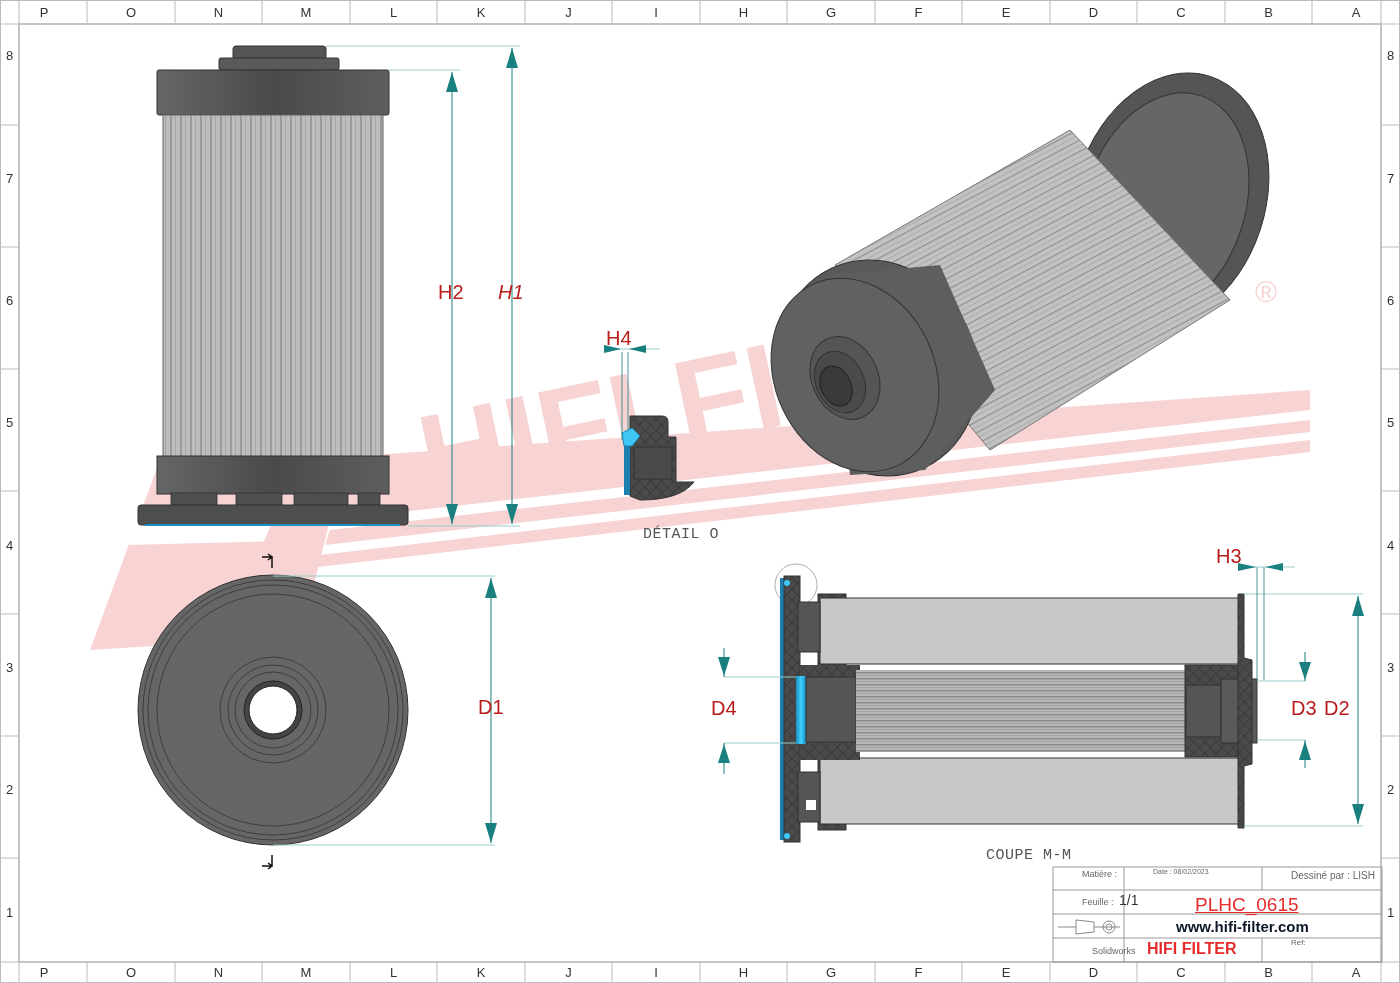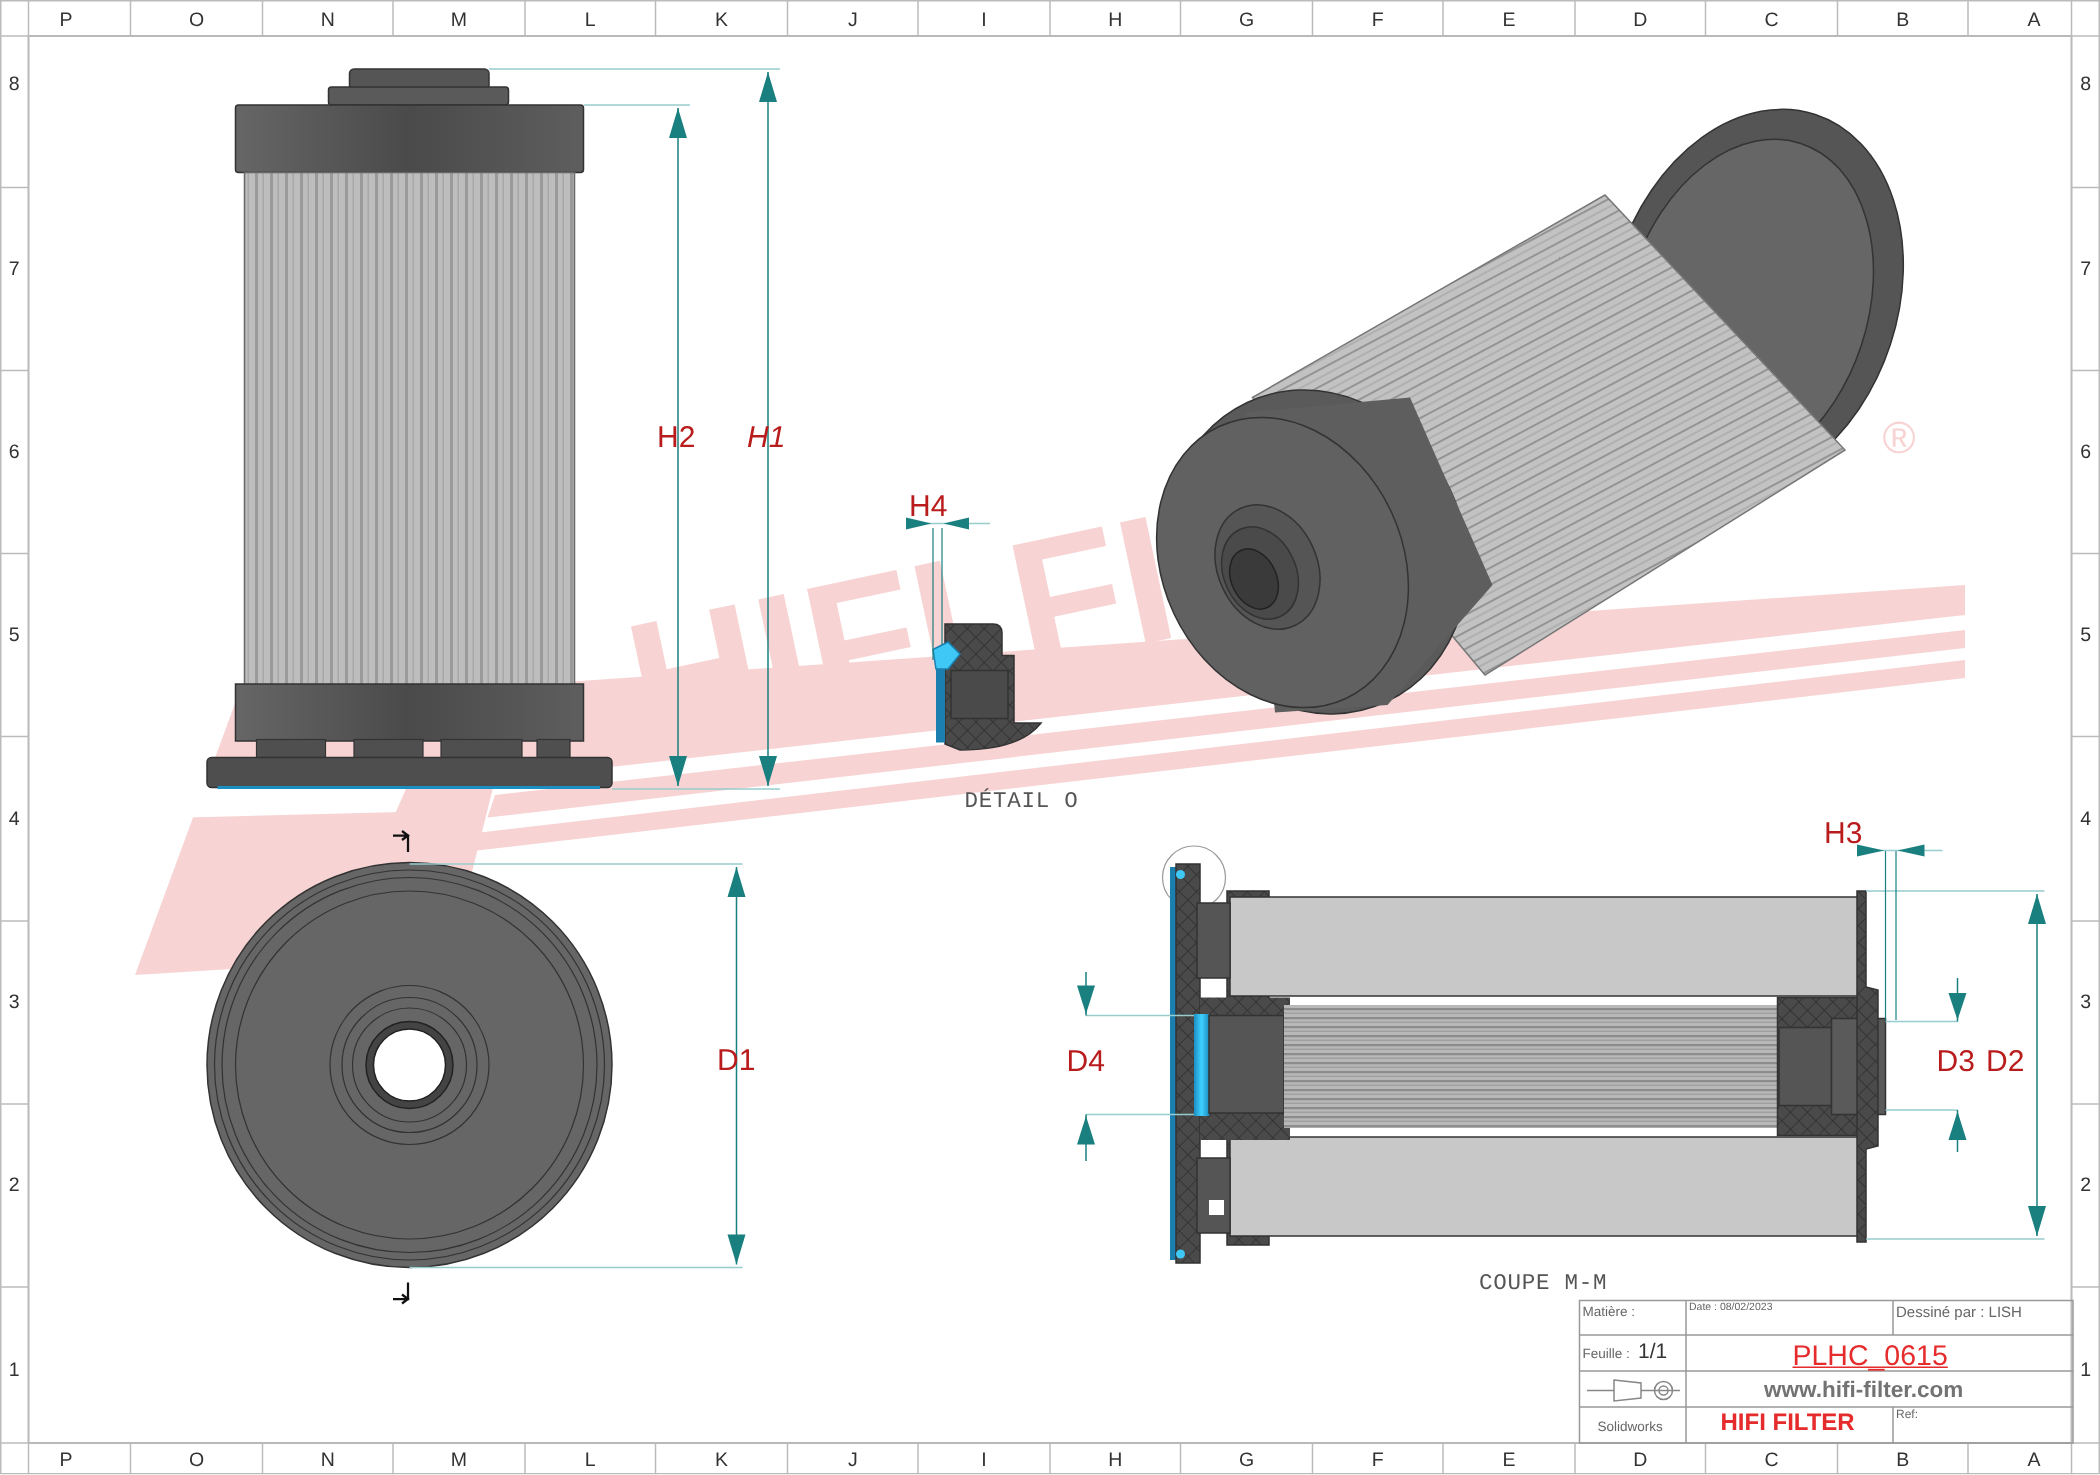--- a/index.html
+++ b/index.html
@@ -2,23 +2,23 @@
 <html><head>
 <meta charset="utf-8">
 <style>
   html, body { margin: 0; padding: 0; background: #ffffff; }
   body { width: 1400px; height: 983px; position: relative; overflow: hidden; font-family: "Liberation Sans", sans-serif; }
   .sheet { position: absolute; left: 0; top: 0; width: 1400px; height: 983px; }
   .zone-label { position: absolute; font-size: 13px; color: #333; text-align: center; font-family: "Liberation Sans", sans-serif; }
   .dim-label { position: absolute; font-size: 20px; color: #b91c1c; font-family: "Liberation Sans", sans-serif; }
   .view-caption { position: absolute; font-size: 15px; color: #555; letter-spacing: 0.5px; font-family: Liberation Mono, monospace; }
   .tb { position: absolute; left: 1053px; top: 867px; width: 329px; height: 95px; font-family: "Liberation Sans", sans-serif; }
-  .tb-cell { position: absolute; color: #666; font-size: 9px; }
+  .tb-cell { position: absolute; color: #666; font-size: 9px; margin-left: 27px; }
   .tb-part { position: absolute; color: #e52b2b; font-size: 19px; text-decoration: underline; }
-  .tb-url { position: absolute; color: #737373; font-size: 15px; font-weight: bold; }
+  .tb-url { position: absolute; color: #0f172a; font-size: 15px; font-weight: bold; }
   .tb-brand { position: absolute; color: #e52b2b; font-size: 16px; font-weight: bold; }
   svg text { font-family: "Liberation Sans", sans-serif; }
 </style>
 </head>
 <body>
 
 <div class="sheet">
 
   <svg width="1400" height="983" viewBox="0 0 1400 983" style="position:absolute;left:0;top:0">
     <defs>

